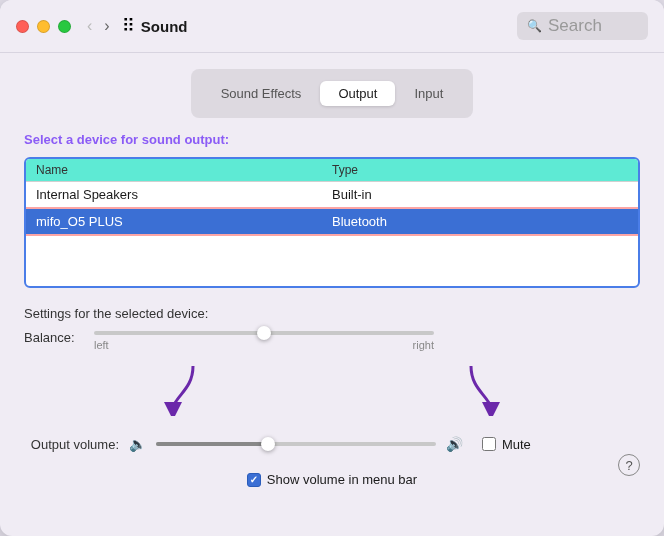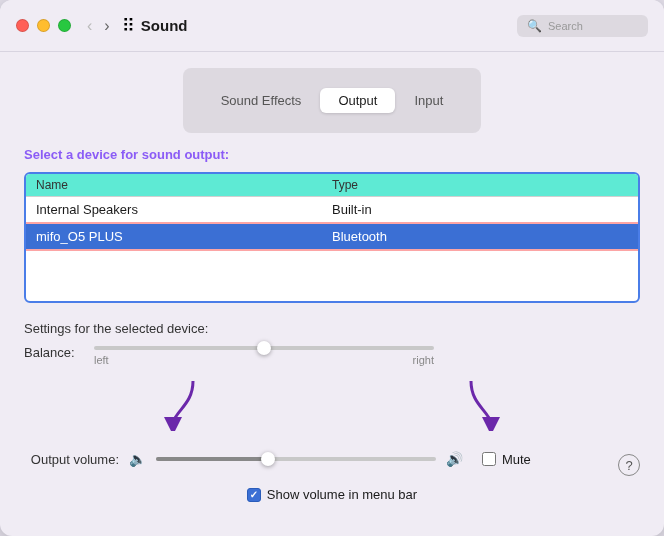--- a/index.html
+++ b/index.html
@@ -89,21 +89,21 @@
       border-radius: 6px;
       padding: 4px 10px;
       gap: 6px;
       min-width: 120px;
     }
 
     .search-bar input {
       border: none;
       background: transparent;
       outline: none;
-      font-size: 11px;
+      font-size: 17px;
       color: #333;
       width: 90px;
     }
 
     .search-bar input::placeholder { color: #999; }
 
     
     .content {
       flex: 1;
       padding: 16px 24px 20px;
@@ -116,21 +116,21 @@
     .tabs-container {
       display: flex;
       justify-content: center;
       align-items: center;
     }
 
     .tabs {
       display: flex;
       background: rgba(0,0,0,0.08);
       border-radius: 8px;
-      padding: 20px;
+      padding: 12px;
       gap: 1px;
     }
 
     .tab {
       padding: 5px 18px;
       border-radius: 6px;
       font-size: 13px;
       font-weight: 500;
       color: #555;
       cursor: pointer;

